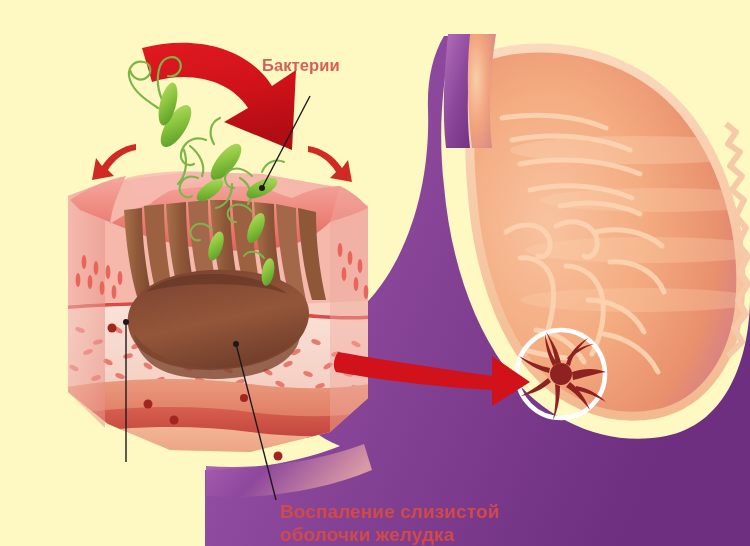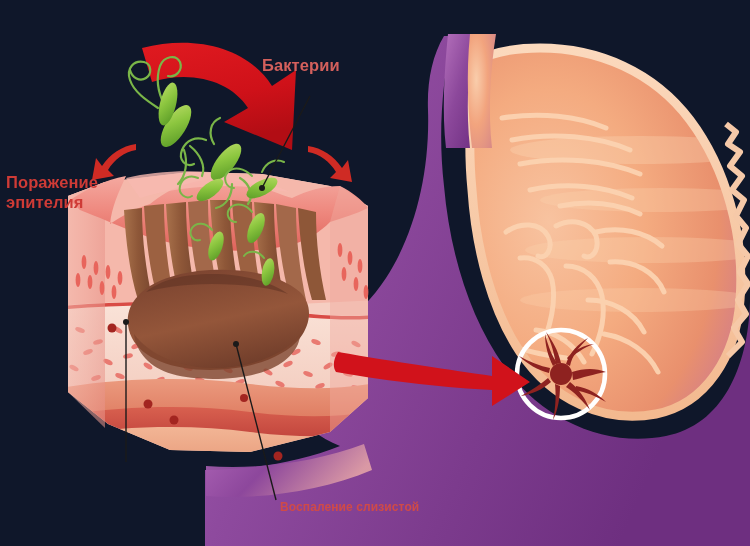--- a/index.html
+++ b/index.html
@@ -7,21 +7,21 @@
     padding: 0;
     background: #ffffff;
   }
   body {
     font-family: "Liberation Sans", sans-serif;
   }
   #stage {
     position: relative;
     width: 750px;
     height: 546px;
-    background: #0f172a;
+    background: #fef9c3;
     overflow: hidden;
   }
   #art {
     position: absolute;
     left: 0; top: 0;
     width: 750px;
     height: 546px;
   }
   .lbl {
     position: absolute;
@@ -42,21 +42,21 @@
     color: #cf3b36;
     text-align: left;
   }
   #label-mucosa {
     left: 8px; top: 462px;
     font-size: 16.5px;
     color: #d4605c;
   }
   #label-inflammation {
     left: 280px; top: 500px;
-    font-size: 12px;
+    font-size: 19px;
     color: #cf4a48;
   }
 </style>
 </head>
 <body>
 
 <div id="stage">
 
   <svg id="art" viewBox="0 0 750 546" xmlns="http://www.w3.org/2000/svg">
     <defs>
@@ -462,18 +462,17 @@
       <circle cx="112" cy="328" r="4.5"></circle>
       <circle cx="148" cy="404" r="4.5"></circle>
       <circle cx="174" cy="420" r="4.5"></circle>
       <circle cx="278" cy="456" r="4.5"></circle>
       <circle cx="244" cy="398" r="4"></circle>
     </g>
   </svg>
 
   <div class="lbl" id="label-bacteria"><span>Бактерии</span><br></div>
 
-  <div class="lbl" id="label-epithelium"><span>Поражение</span><br><span>эпителия</span></div>
-
-
-  <div class="lbl" id="label-inflammation"><span>Воспаление слизистой</span><br></div>
+
+
+  <div class="lbl" id="label-inflammation"><span>Воспаление слизистой</span><br><span>оболочки желудка</span></div>
 
 </div>
 
 </body></html>

